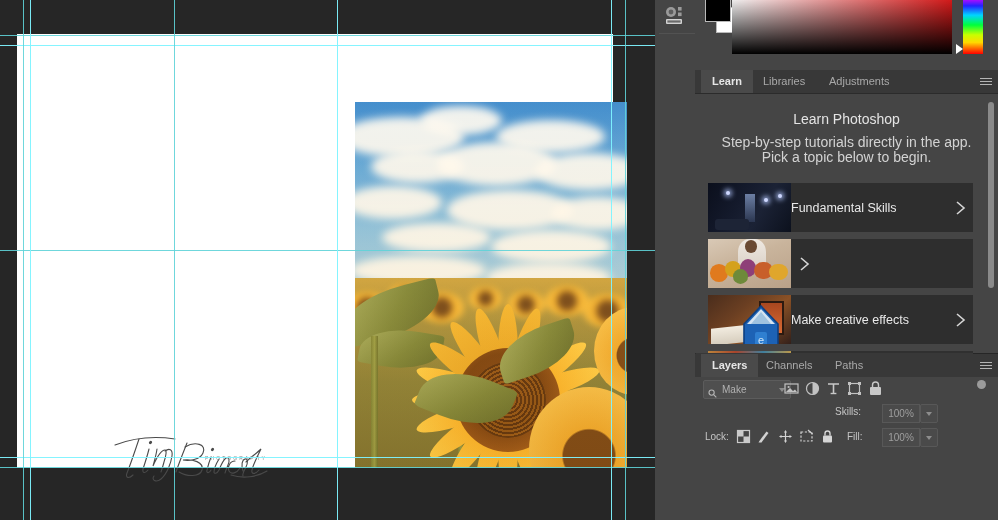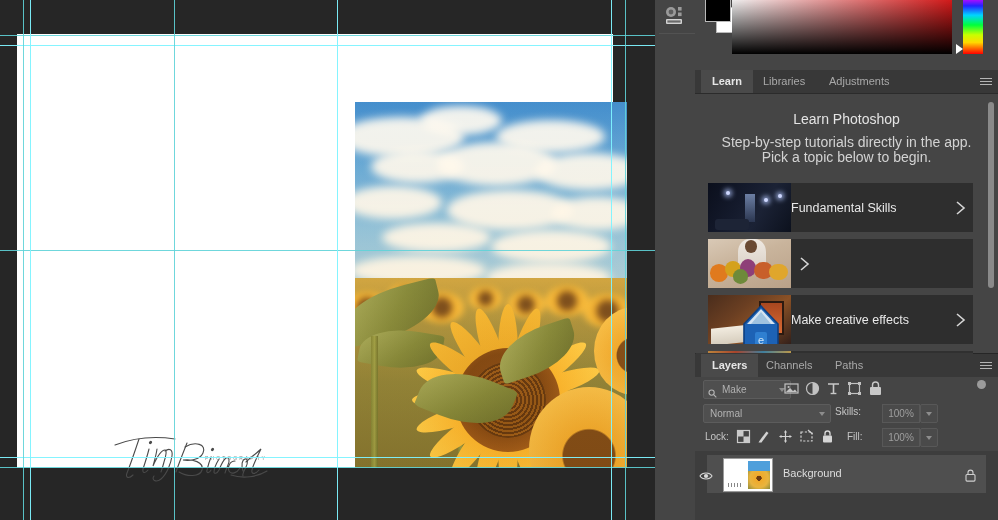--- a/index.html
+++ b/index.html
@@ -461,24 +461,20 @@
         <div class="ficon" style="left:173px;">
           <svg width="15" height="15" viewBox="0 0 15 15">
               <rect x="2" y="6" width="11" height="8" rx="1" fill="#c8c8c8"></rect>
               <path d="M4.5 6 V4 A3 3 0 0 1 10.5 4 V6" fill="none" stroke="#c8c8c8" stroke-width="1.4"></path>
             </svg>
         </div>
         <div class="fdot"></div>
       </div>
 
       <div class="lrow blend-row">
-        <div class="blend-box">
-          <span>Normal</span>
-          <span class="kind-caret"></span>
-        </div>
         <div class="op-label">Skills:</div>
         <div class="op-val">100%</div>
         <div class="op-caret"></div>
       </div>
 
       <div class="lrow lock-row">
         <div class="lock-label">Lock:</div>
         <div class="lockicon" style="left:41px;">
           <svg width="15" height="15" viewBox="0 0 15 15">
               <rect x="1.5" y="1.5" width="12" height="12" fill="none" stroke="#cacaca" stroke-width="1.2"></rect>
@@ -508,39 +504,15 @@
           <svg width="15" height="15" viewBox="0 0 15 15">
               <rect x="3" y="6.5" width="9" height="7" rx="1" fill="#d6d6d6"></rect>
               <path d="M5 6.5 V4.5 A2.5 2.5 0 0 1 10 4.5 V6.5" fill="none" stroke="#d6d6d6" stroke-width="1.4"></path>
             </svg>
         </div>
         <div class="fill-label" style="left:152px;">Fill:</div>
         <div class="op-val" style="left:187px;">100%</div>
         <div class="op-caret" style="left:225px;"></div>
       </div>
 
-      <div class="layer-list">
-        <div class="layer-item">
-          <div class="eye">
-            <svg width="14" height="12" viewBox="0 0 14 12">
-                <path d="M1 6 C3.5 2, 10.5 2, 13 6 C10.5 10, 3.5 10, 1 6 Z" fill="none" stroke="#d8d8d8" stroke-width="1.1"></path>
-                <circle cx="7" cy="6" r="2.1" fill="#d8d8d8"></circle>
-              </svg>
-          </div>
-          <div class="layer-thumb">
-            <div class="lt-photo">
-              <div class="lt-sky"></div>
-              <div class="lt-fl"></div>
-            </div>
-            <div class="lt-sig"></div>
-          </div>
-          <div class="layer-name">Background</div>
-          <div class="layer-lock">
-            <svg width="11" height="13" viewBox="0 0 11 13">
-                <rect x="1" y="5.5" width="9" height="6.6" rx="1" fill="none" stroke="#cfcfcf" stroke-width="1.1"></rect>
-                <path d="M3 5.5 V3.6 A2.5 2.5 0 0 1 8 3.6 V5.5" fill="none" stroke="#cfcfcf" stroke-width="1.1"></path>
-              </svg>
-          </div>
-        </div>
-      </div>
     </div>
   </div>
 </div>
 
 </body></html>

